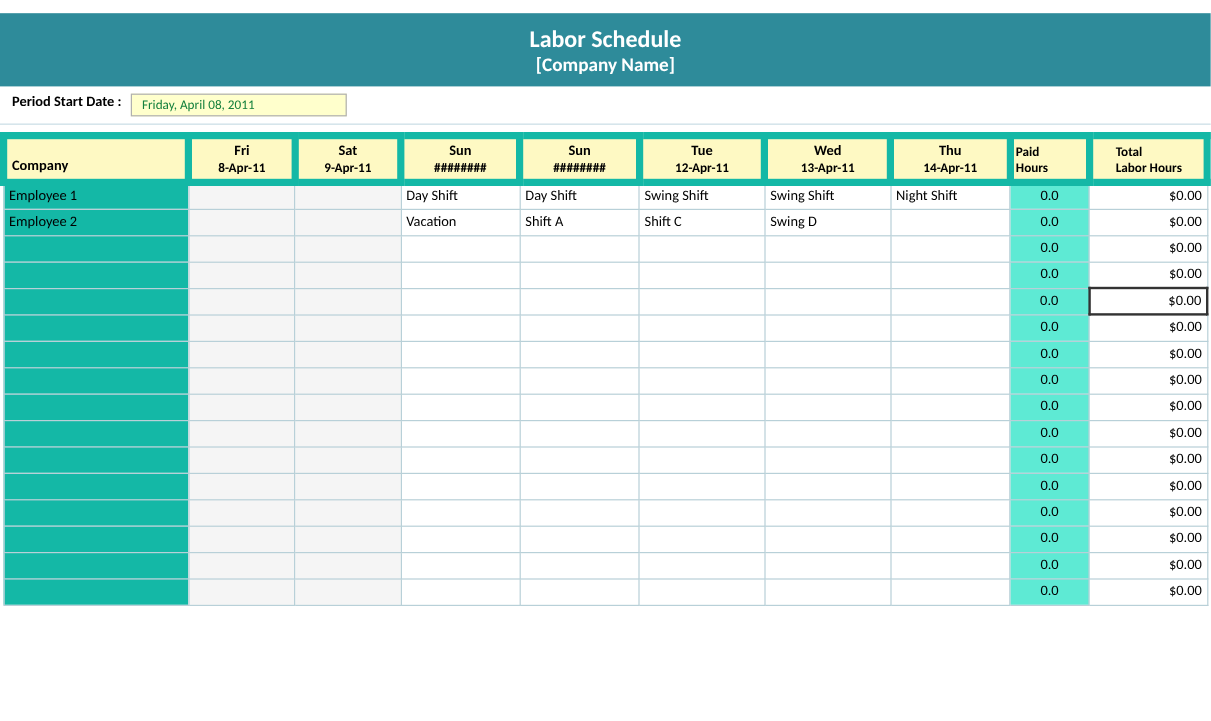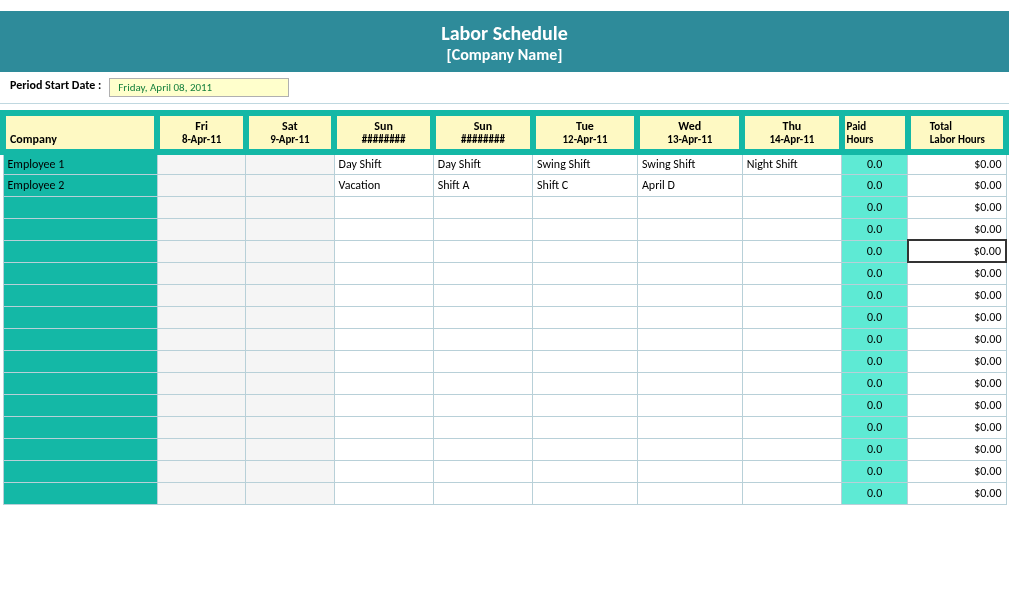--- a/index.html
+++ b/index.html
@@ -239,21 +239,21 @@
         <td class="td-paid">0.0</td>
         <td class="td-total">$0.00</td>
       </tr>
       <tr>
         <td class="td-employee">Employee 2</td>
         <td class="td-fri"></td>
         <td class="td-sat"></td>
         <td class="td-sun">Vacation</td>
         <td class="td-mon">Shift A</td>
         <td class="td-tue">Shift C</td>
-        <td class="td-wed">April  D</td>
+        <td class="td-wed">Swing  D</td>
         <td class="td-thu"></td>
         <td class="td-paid">0.0</td>
         <td class="td-total">$0.00</td>
       </tr>
       <tr>
         <td class="td-employee"></td>
         <td class="td-fri"></td>
         <td class="td-sat"></td>
         <td class="td-sun"></td>
         <td class="td-mon"></td>

